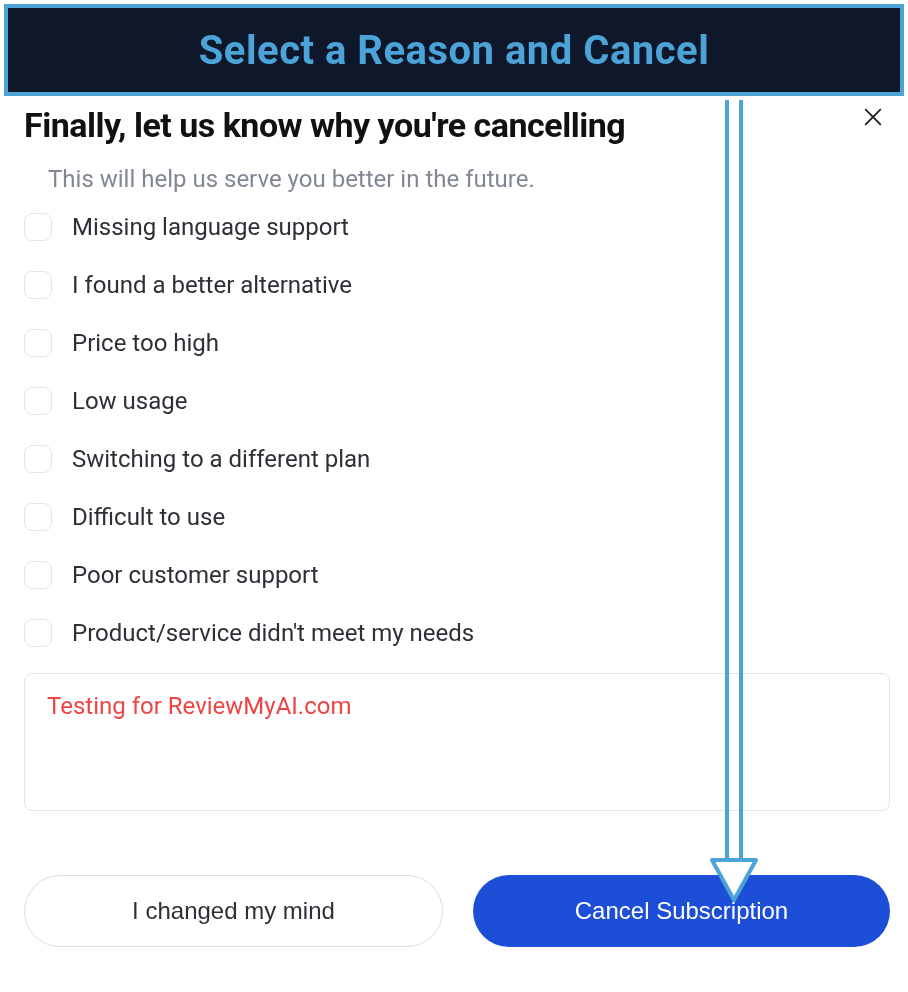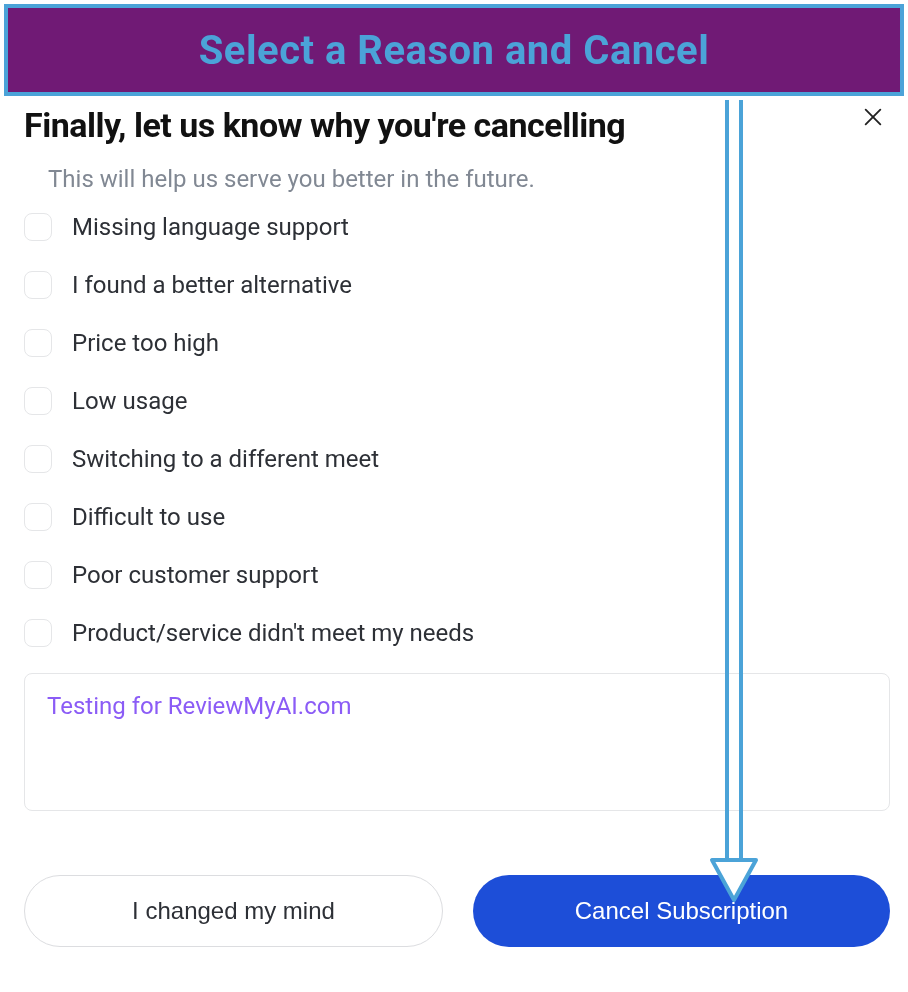--- a/index.html
+++ b/index.html
@@ -14,21 +14,21 @@
       height: 992px;
       position: relative;
     }
     .annotation-banner {
       position: absolute;
       top: 4px;
       left: 4px;
       right: 4px;
       height: 92px;
       border: 4px solid #4ba3d8;
-      background: #701a75;
+      background: #0f172a;
       display: flex;
       align-items: center;
       justify-content: center;
       z-index: 10;
     }
     .annotation-banner-text {
       color: #4ba3d8;
       font-size: 40px;
       font-weight: 700;
       letter-spacing: 0.5px;
@@ -112,21 +112,21 @@
     }
     .feedback-textarea {
       margin-top: 26px;
       width: 100%;
       height: 138px;
       border: 1.5px solid #e5e6e8;
       border-radius: 8px;
       padding: 18px 22px;
       font-size: 24px;
       font-family: inherit;
-      color: #8b5cf6;
+      color: #ef4444;
       resize: none;
       outline: none;
       position: relative;
     }
     .feedback-textarea::placeholder {
       color: #999;
     }
     .actions {
       display: flex;
       gap: 30px;
@@ -190,21 +190,21 @@
     <label class="reason-item">
       <span class="checkbox"></span>
       <span class="reason-label">Price too high</span>
     </label>
     <label class="reason-item">
       <span class="checkbox"></span>
       <span class="reason-label">Low usage</span>
     </label>
     <label class="reason-item">
       <span class="checkbox"></span>
-      <span class="reason-label">Switching to a different meet</span>
+      <span class="reason-label">Switching to a different plan</span>
     </label>
     <label class="reason-item">
       <span class="checkbox"></span>
       <span class="reason-label">Difficult to use</span>
     </label>
     <label class="reason-item">
       <span class="checkbox"></span>
       <span class="reason-label">Poor customer support</span>
     </label>
     <label class="reason-item">

